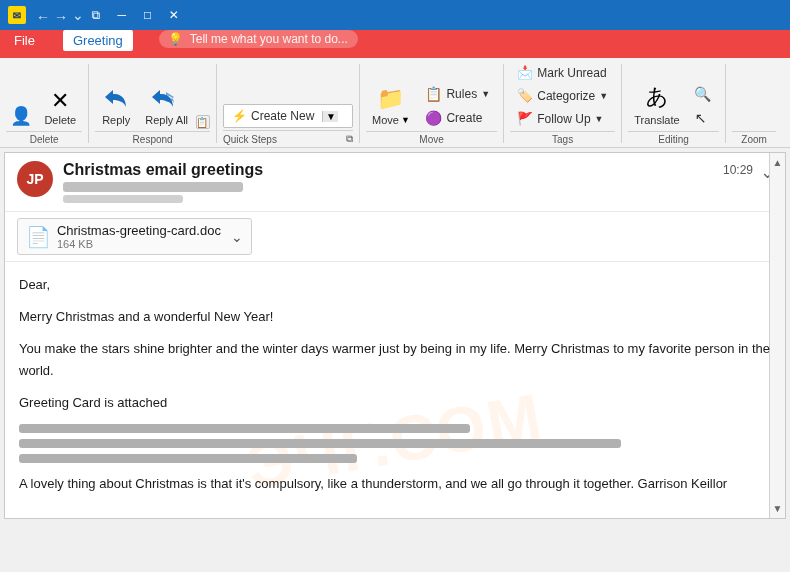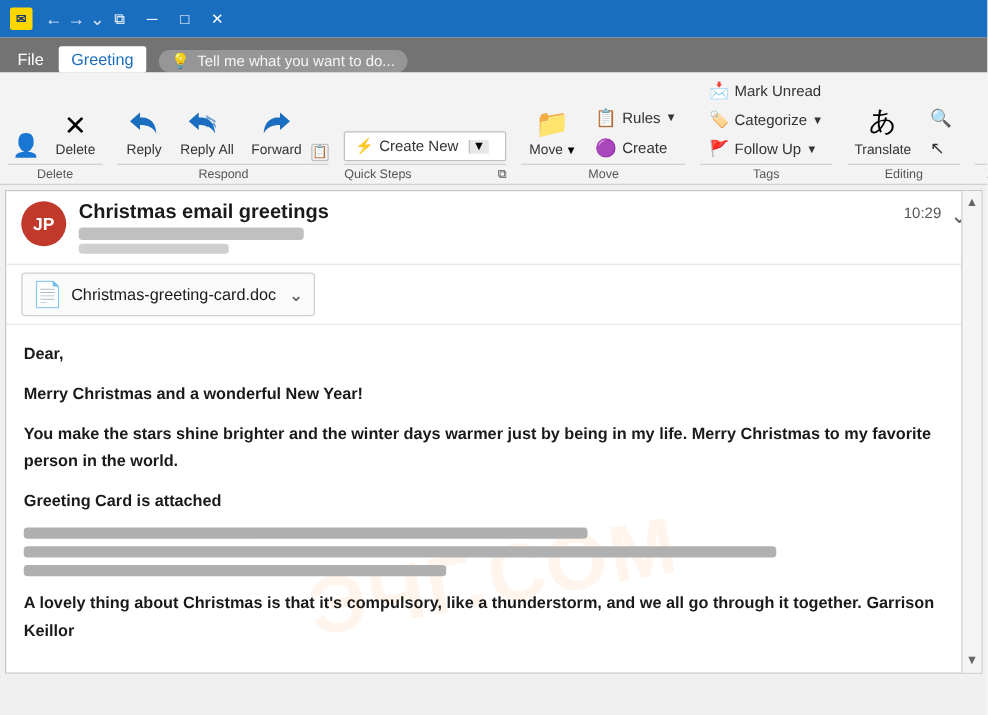--- a/index.html
+++ b/index.html
@@ -64,26 +64,26 @@
       display: flex;
       align-items: center;
       justify-content: center;
       font-size: 12px;
       color: white;
       cursor: pointer;
     }
 
     
     .menu-bar {
-      background: #737373;
+      background: #ef4444;
       height: 28px;
       display: flex;
-      align-items: flex-end;
+      align-items: flex-start;
       padding: 0 4px;
-      gap: 2px;
+      gap: 18px;
     }
     .menu-item {
       color: white;
       padding: 3px 10px;
       font-size: 13px;
       cursor: pointer;
       border-radius: 2px;
     }
     .menu-item:hover, .menu-item.active {
       background: rgba(255,255,255,0.2);
@@ -306,21 +306,21 @@
 
     
     .email-body {
       padding: 12px 14px;
       font-size: 13px;
       color: #1a1a1a;
       line-height: 1.7;
       overflow-y: auto;
       flex: 1;
     }
-    .email-body p { margin-bottom: 10px; font-weight: bold; }
+    .email-body p { margin-bottom: 10px; }
     .blurred-text {
       background: #b0b0b0;
       height: 9px;
       border-radius: 3px;
       margin-bottom: 6px;
     }
     .blurred-text.w60 { width: 60%; }
     .blurred-text.w80 { width: 80%; }
     .blurred-text.w45 { width: 45%; }
 
@@ -439,28 +439,20 @@
       <button class="ribbon-btn">
         <span class="btn-icon">
           <svg width="30" height="22" viewBox="0 0 30 22">
             <path d="M8 4 L0 11 L8 18 L8 14 C14 14 19 16 21 21 C21 14 17 7 8 8 Z" fill="#1a6ebf"></path>
             <path d="M14 6 L22 11 L14 16 L14 13 C18 13 21 14.5 22 17 C22 13 19 9 14 9.5 Z" fill="#1a6ebf" opacity="0.6"></path>
           </svg>
         </span>
         <span class="btn-label">Reply All</span>
       </button>
 
-      <button class="ribbon-btn">
-        <span class="btn-icon">
-          <svg width="26" height="22" viewBox="0 0 26 22">
-            <path d="M16 4 L24 11 L16 18 L16 14 C10 14 5 16 3 21 C3 14 7 7 16 8 Z" fill="#1a6ebf"></path>
-          </svg>
-        </span>
-        <span class="btn-label">Forward</span>
-      </button>
 
       <div style="display:flex;flex-direction:column;justify-content:flex-start;gap:2px;">
         <div style="width:14px;height:14px;border:1px solid #c0c0c0;background:#f0f0f0;display:flex;align-items:center;justify-content:center;font-size:10px;cursor:pointer;border-radius:2px;">📋</div>
       </div>
     </div>
     <div class="ribbon-group-label">Respond</div>
   </div>
 
   <div class="ribbon-separator"></div>
 
@@ -576,20 +568,21 @@
     </div>
     <span class="email-time">10:29</span>
     <span class="email-expand-btn">⌄</span>
   </div>
 
   <div class="attachment-area">
     <div class="attachment-item">
       <span class="attachment-icon">📄</span>
       <div class="attachment-info">
         <span class="attachment-name">Christmas-greeting-card.doc</span>
+        <span class="attachment-size">164 KB</span>
       </div>
       <span class="attachment-arrow">⌄</span>
     </div>
   </div>
 
   <div class="email-body" style="position:relative;z-index:1;">
     <p>Dear,</p>
     <p>Merry Christmas and a wonderful New Year!</p>
     <p>You make the stars shine brighter and the winter days warmer just by being in my life. Merry Christmas to my favorite person in the world.</p>
     <p>Greeting Card is attached</p>

